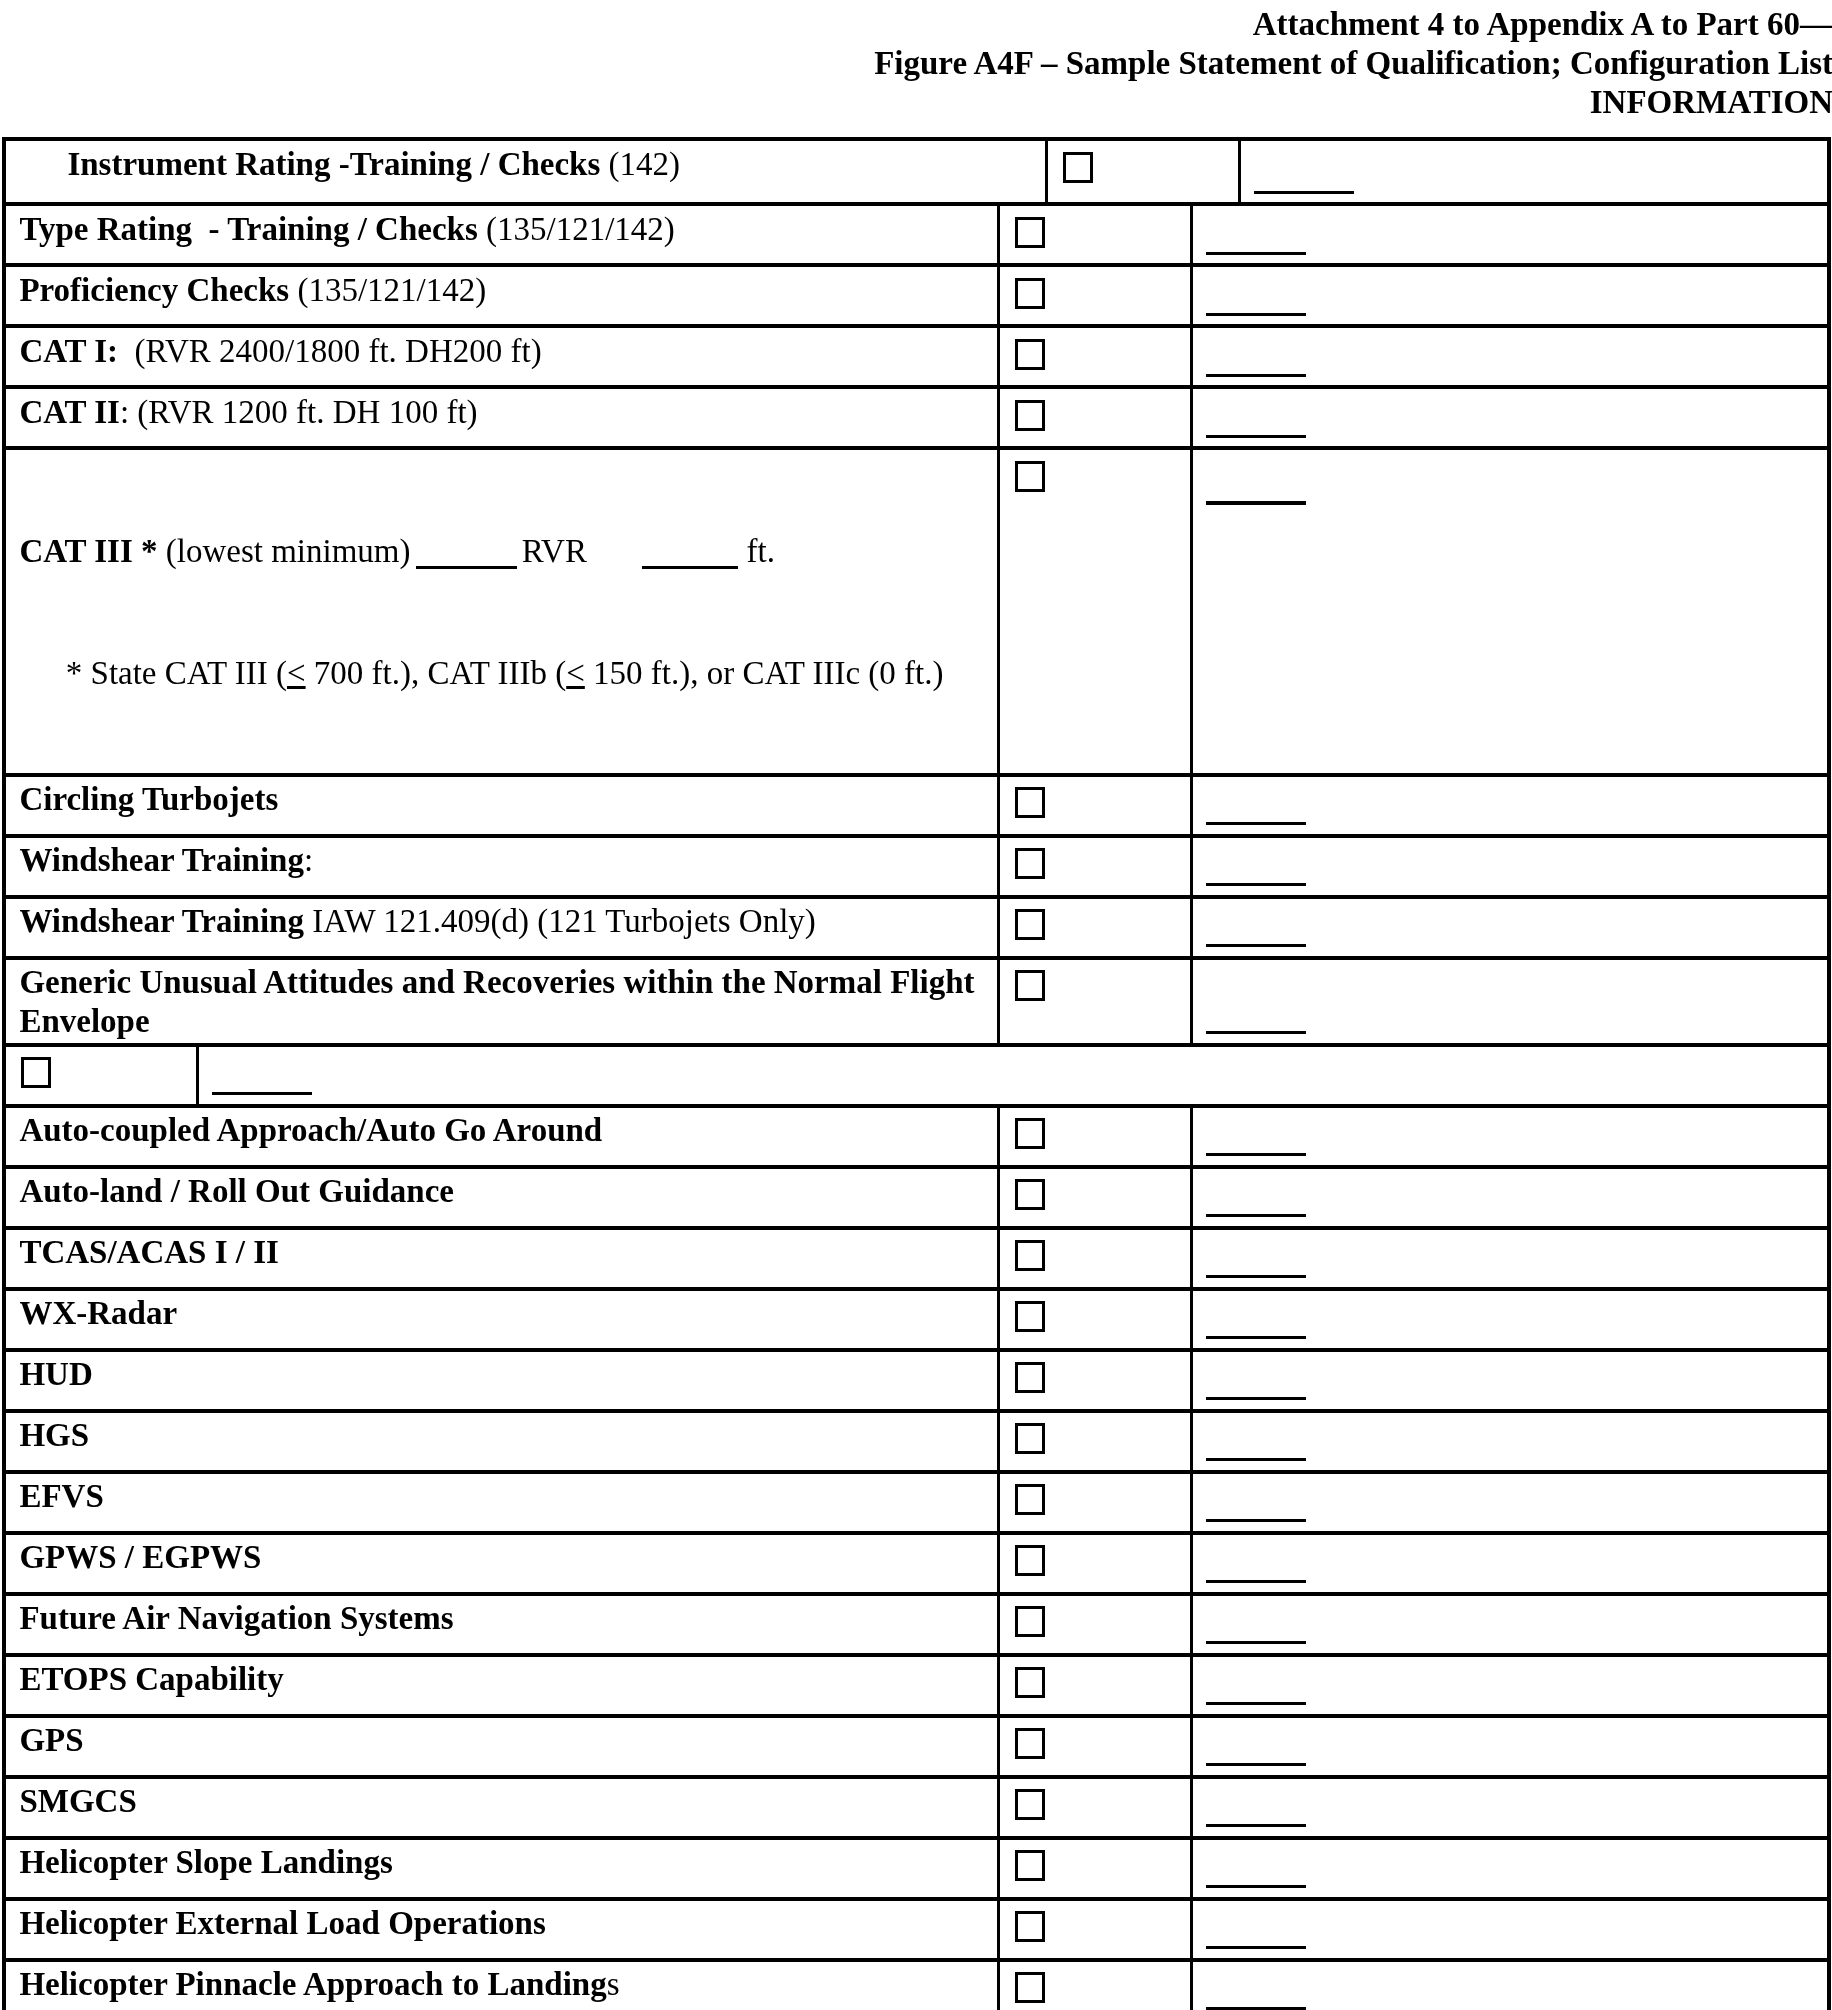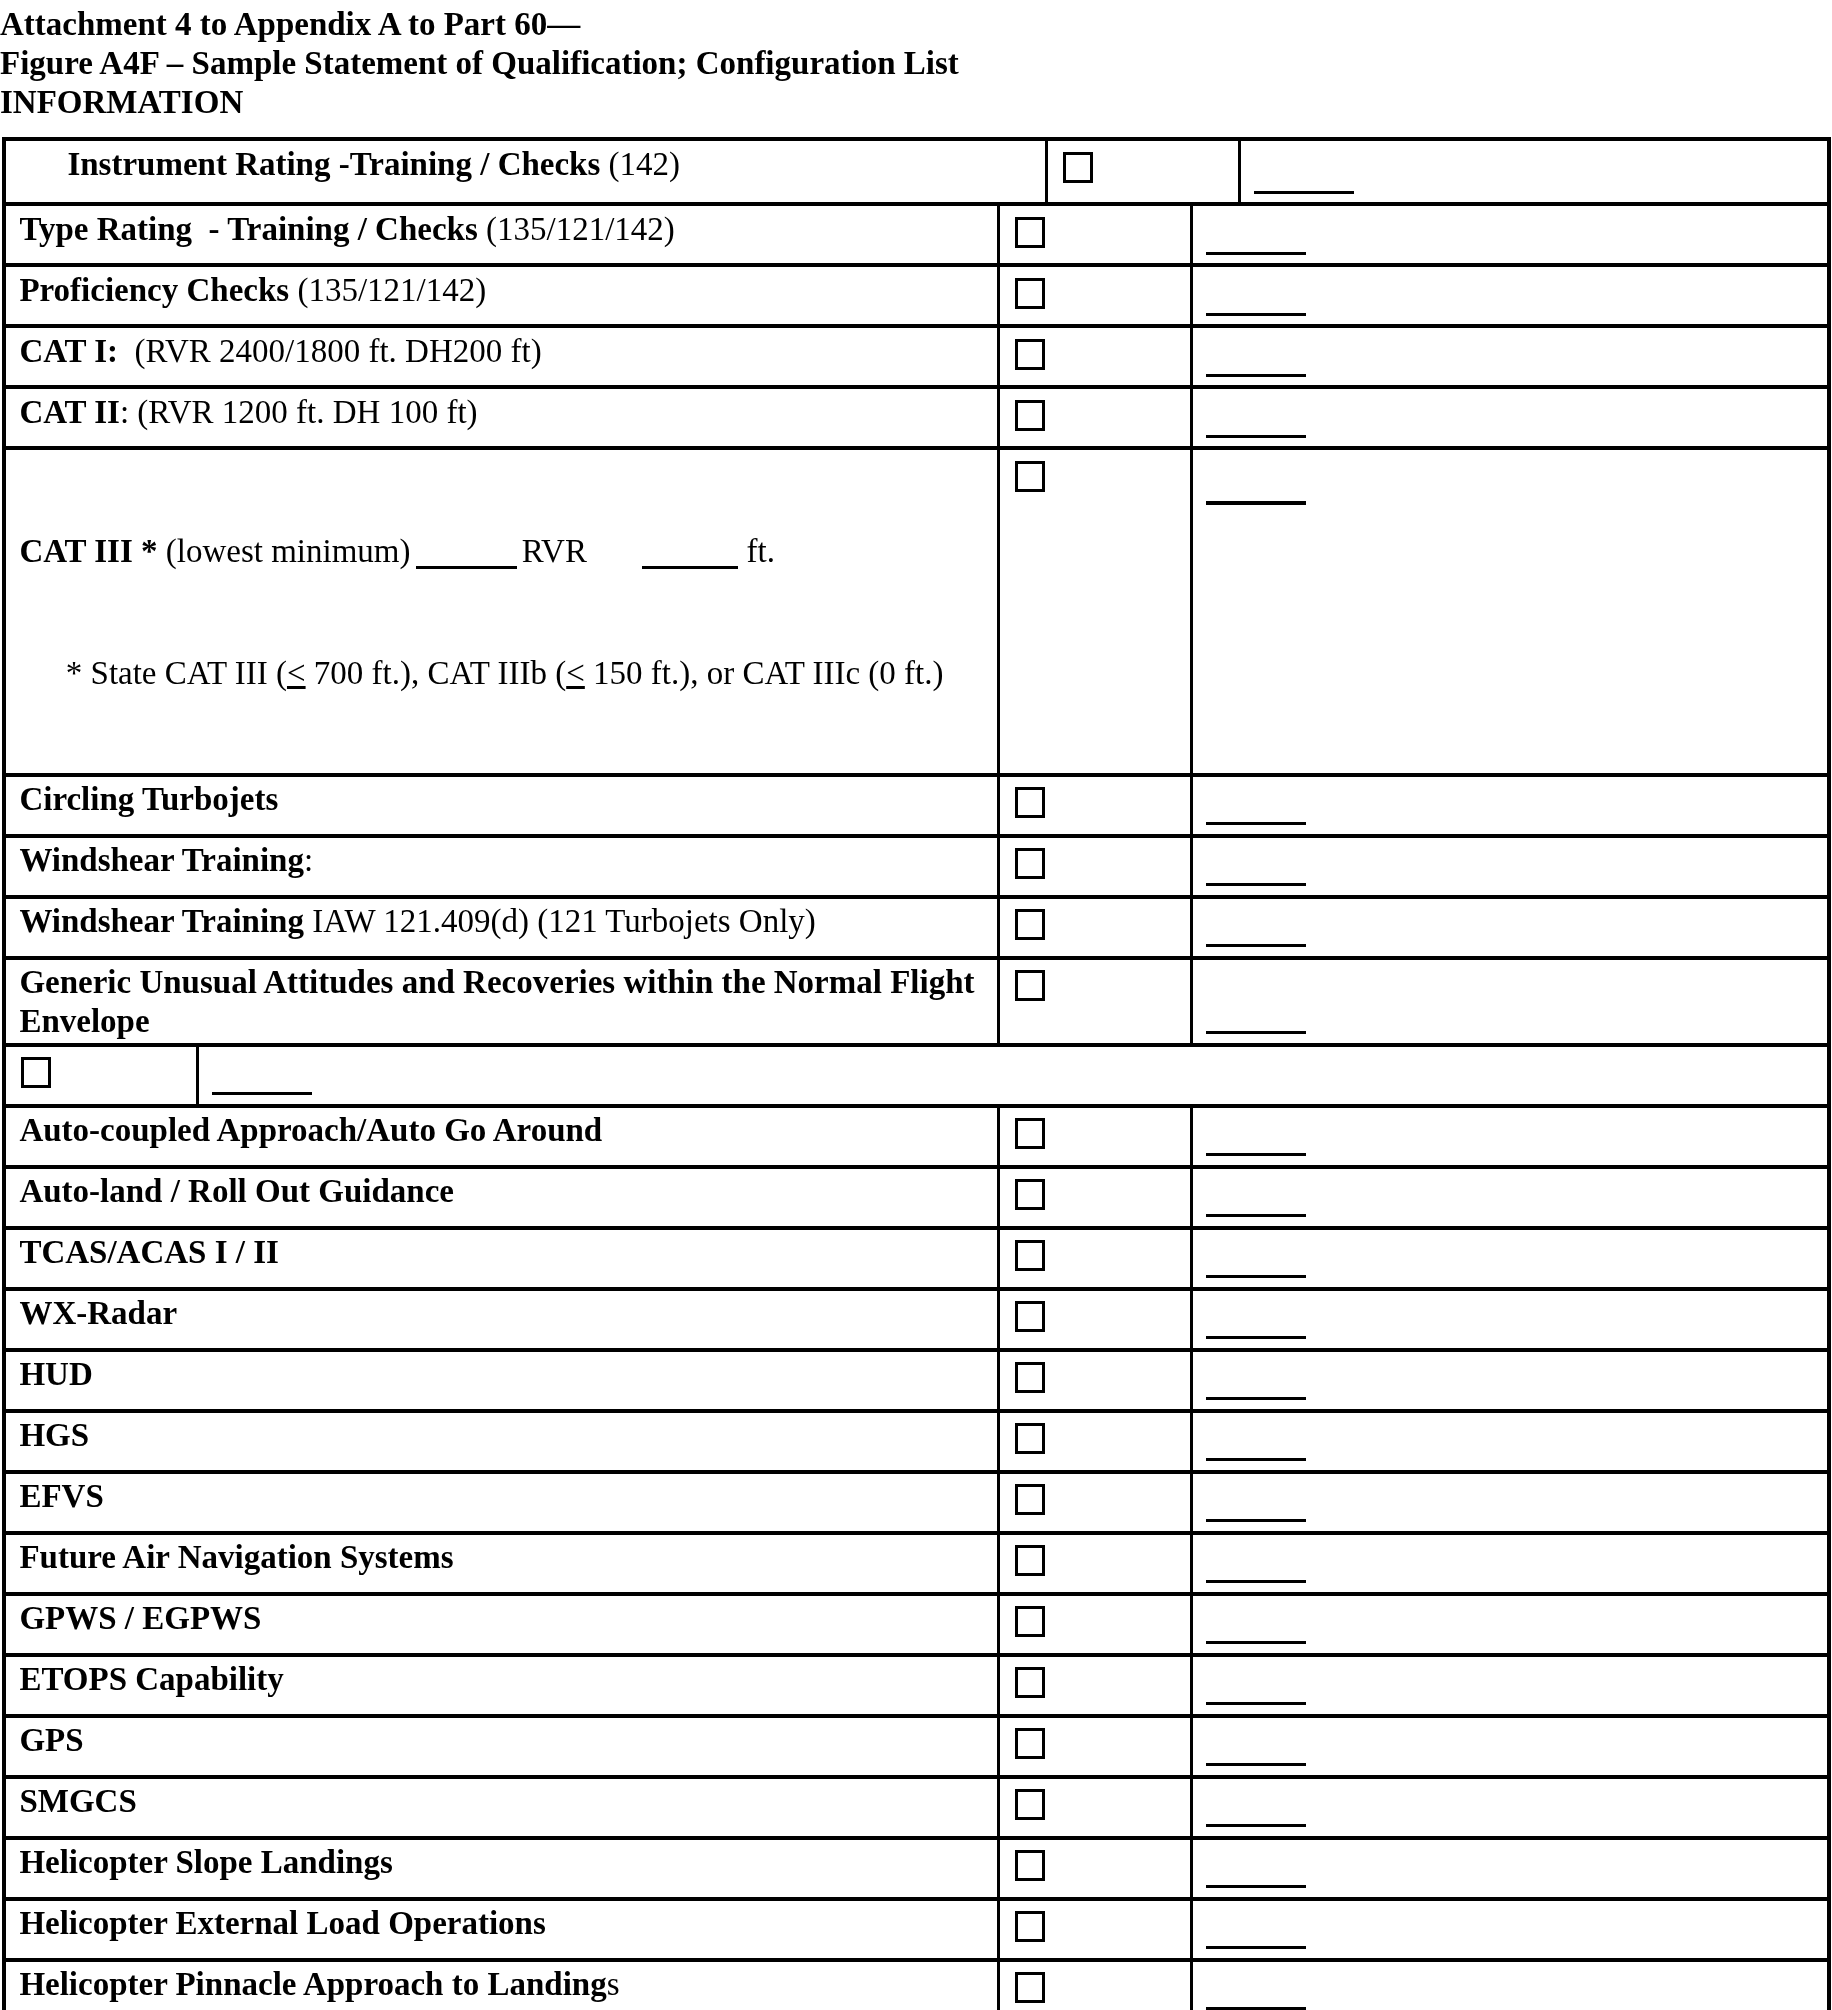--- a/index.html
+++ b/index.html
@@ -10,21 +10,21 @@
   .page {
     position: relative;
     width: 1833px;
     height: 2010px;
     background: #ffffff;
     color: #000000;
     font-family: "Liberation Serif", "DejaVu Serif", serif;
     overflow: hidden;
   }
   .doc-title {
-    text-align: left;
+    text-align: right;
     font-weight: bold;
     font-size: 33px;
     line-height: 39px;
     padding-top: 5.1px;
   }
   .qual-table {
     margin: 15.4px 1.7px 0 1.7px;
     border: 4.3px solid #000000;
   }
   .row {
@@ -281,40 +281,40 @@
       <div class="cell cell-label"><span class="b">EFVS</span><span class="r"></span></div>
       <div class="cell cell-check">
         <div class="checkbox"></div>
       </div>
       <div class="cell cell-blank">
         <div class="fill-line"></div>
       </div>
     </div>
 
     <div class="row">
+      <div class="cell cell-label"><span class="b">GPWS / EGPWS</span><span class="r"></span></div>
+      <div class="cell cell-check">
+        <div class="checkbox"></div>
+      </div>
+      <div class="cell cell-blank">
+        <div class="fill-line"></div>
+      </div>
+    </div>
+
+    <div class="row">
       <div class="cell cell-label"><span class="b">Future Air Navigation Systems</span><span class="r"></span></div>
       <div class="cell cell-check">
         <div class="checkbox"></div>
       </div>
       <div class="cell cell-blank">
         <div class="fill-line"></div>
       </div>
     </div>
 
     <div class="row">
-      <div class="cell cell-label"><span class="b">GPWS / EGPWS</span><span class="r"></span></div>
-      <div class="cell cell-check">
-        <div class="checkbox"></div>
-      </div>
-      <div class="cell cell-blank">
-        <div class="fill-line"></div>
-      </div>
-    </div>
-
-    <div class="row">
       <div class="cell cell-label"><span class="b">ETOPS Capability</span><span class="r"></span></div>
       <div class="cell cell-check">
         <div class="checkbox"></div>
       </div>
       <div class="cell cell-blank">
         <div class="fill-line"></div>
       </div>
     </div>
 
     <div class="row">

